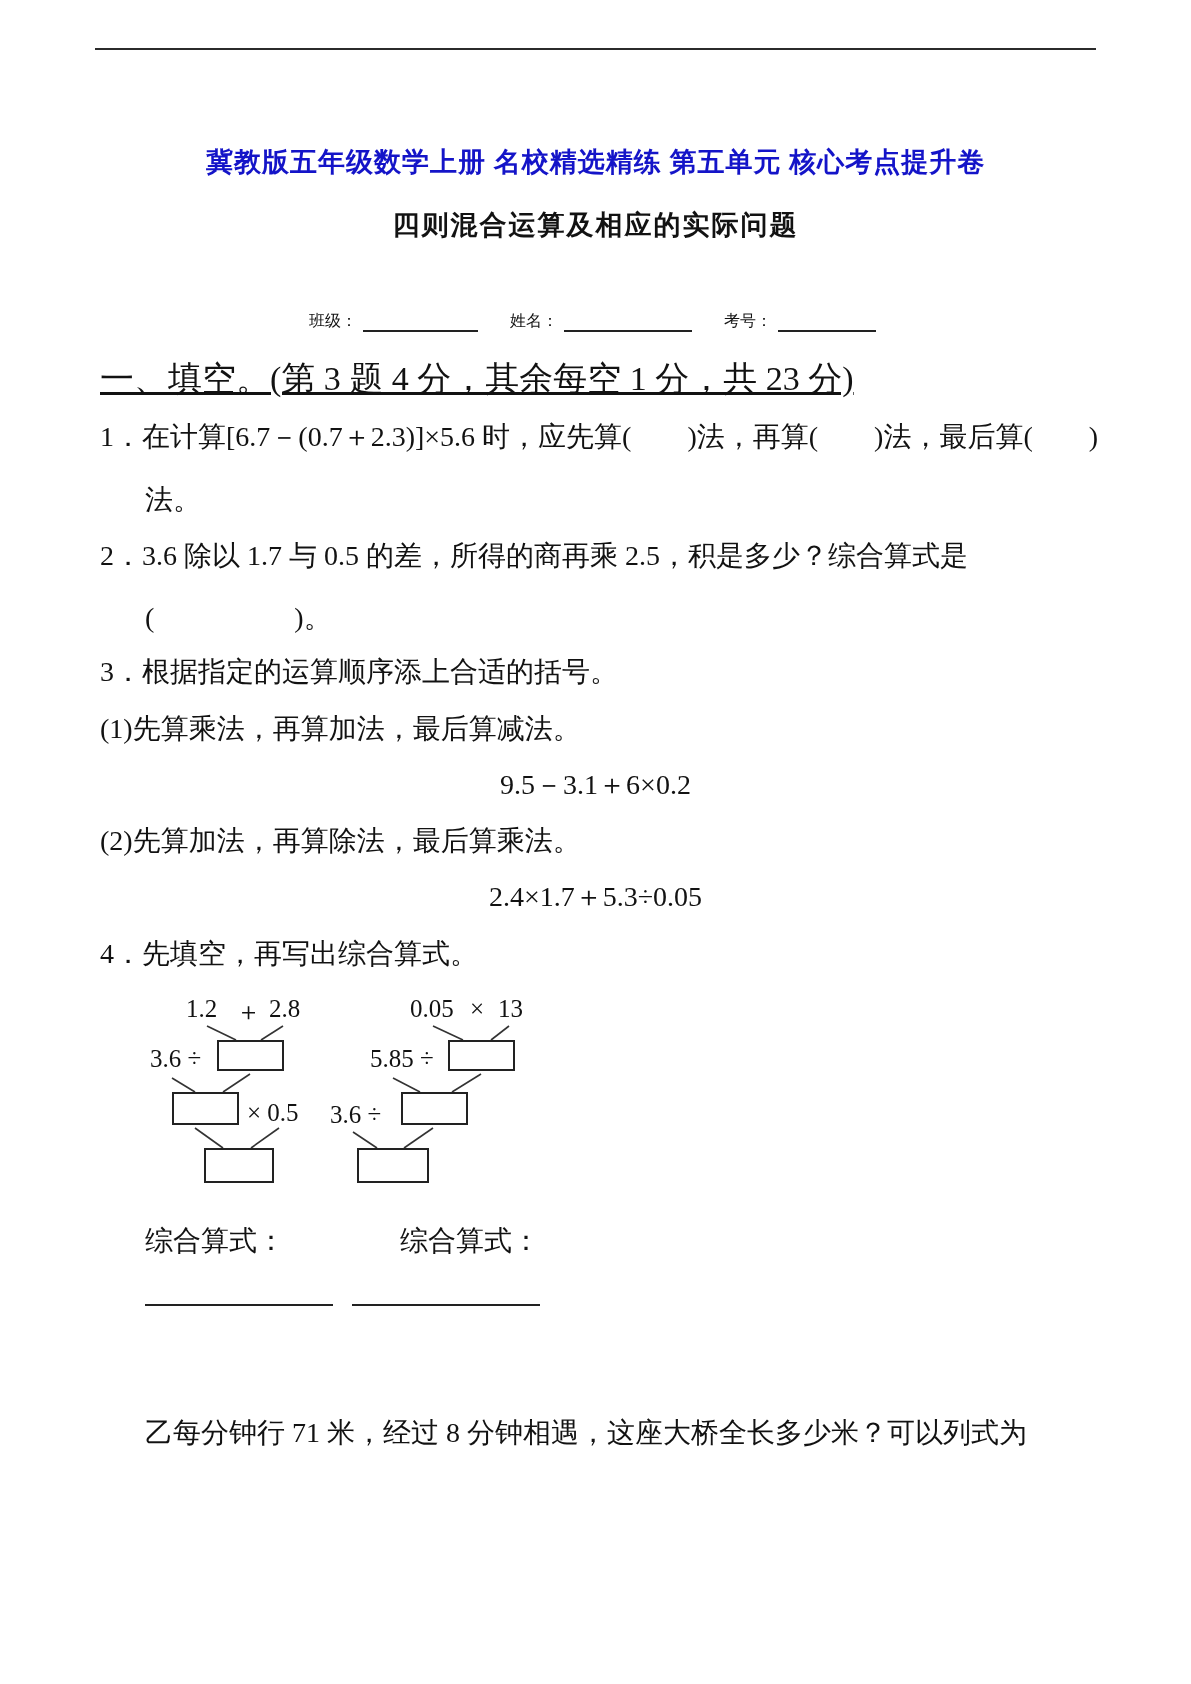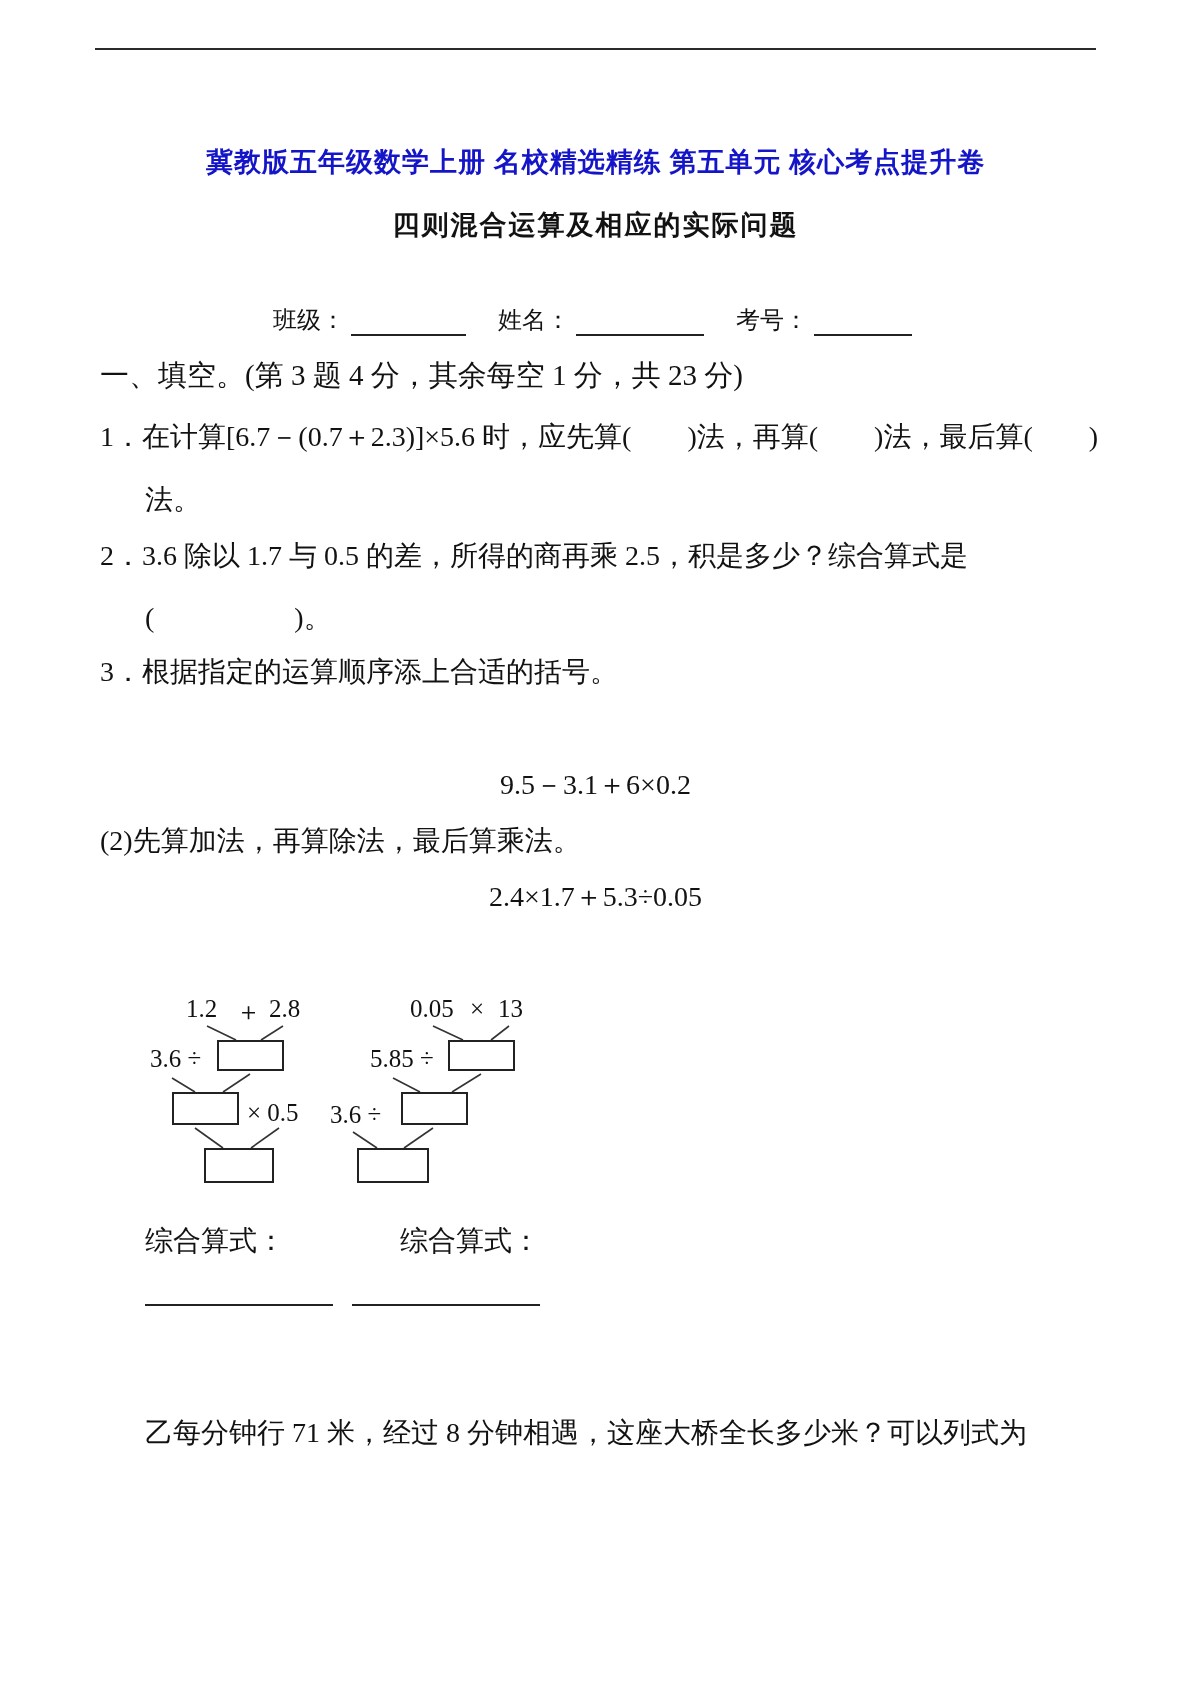--- a/index.html
+++ b/index.html
@@ -14,28 +14,28 @@
   }
   .abs { position:absolute; white-space:nowrap; }
   .center { left:0; width:100%; text-align:center; }
   .top-rule {
     position:absolute; left:95px; top:48px; width:1001px; height:0;
     border-top:2px solid #2b2b2b;
   }
   .title  { font-size:27px; font-weight:bold; color:var(--title-blue,#1414c8); letter-spacing:1px; }
   .subtitle { font-size:27px; font-weight:bold; letter-spacing:2px; }
   .meta   { font-size:25px; }
-  .blanks { font-size:24px; }
+  .blanks { font-size:16px; }
   .underline {
     display:inline-block; border-bottom:2px solid #222;
     height:28px; vertical-align:bottom; margin:0 6px;
   }
   .w115 { width:115px; } .w130 { width:128px; } .w100 { width:98px; }
   .gap  { display:inline-block; width:26px; }
-  .heading { font-size:29px; }
+  .heading { font-size:34px;text-decoration:underline; }
   .body-text { font-size:28px; }
   .expr { font-size:28px; }
   .diagram { position:absolute; left:140px; top:995px; width:420px; height:210px; }
   .diagram svg { position:absolute; left:0; top:0; }
   .dnum { position:absolute; font-size:25px; white-space:nowrap;text-align:right; }
   .dbox { position:absolute; border:2px solid #222; background:#fff; }
   .blank-line { position:absolute; height:18px; border-bottom:2px solid #222; }
   [data-interactable] { cursor:default; }
 </style>
 </head>
@@ -54,24 +54,26 @@
 
   <div class="abs heading" style="left:100px; top:356px" data-interactable="false">一、填空。(第 3 题 4 分，其余每空 1 分，共 23 分)</div>
 
   <div class="abs body-text" style="left:100px; top:418px" data-interactable="false">1．在计算[6.7－(0.7＋2.3)]×5.6 时，应先算(　　)法，再算(　　)法，最后算(　　)</div>
   <div class="abs body-text" style="left:145px; top:481px" data-interactable="false">法。</div>
 
   <div class="abs body-text" style="left:100px; top:537px" data-interactable="false">2．3.6 除以 1.7 与 0.5 的差，所得的商再乘 2.5，积是多少？综合算式是</div>
   <div class="abs body-text" style="left:145px; top:599px" data-interactable="false">(　　　　　)。</div>
 
   <div class="abs body-text" style="left:100px; top:653px" data-interactable="false">3．根据指定的运算顺序添上合适的括号。</div>
+  <div class="abs body-text" style="left:100px; top:710px" data-interactable="false">(1)先算乘法，再算加法，最后算减法。</div>
   <div class="abs center expr" style="top:766px" data-interactable="false">9.5－3.1＋6×0.2</div>
   <div class="abs body-text" style="left:100px; top:822px" data-interactable="false">(2)先算加法，再算除法，最后算乘法。</div>
   <div class="abs center expr" style="top:878px" data-interactable="false">2.4×1.7＋5.3÷0.05</div>
 
+  <div class="abs body-text" style="left:100px; top:935px" data-interactable="false">4．先填空，再写出综合算式。</div>
 
   <div class="diagram" data-interactable="false">
     <svg width="420" height="210" viewBox="0 0 420 210" data-interactable="false">
       <g stroke="#333" stroke-width="1.6">
         <line x1="67" y1="31" x2="96" y2="45"></line>
         <line x1="143" y1="31" x2="121" y2="45"></line>
         <line x1="32" y1="83" x2="55" y2="97"></line>
         <line x1="110" y1="79" x2="83" y2="97"></line>
         <line x1="55" y1="133" x2="83" y2="153"></line>
         <line x1="139" y1="133" x2="111" y2="153"></line>

